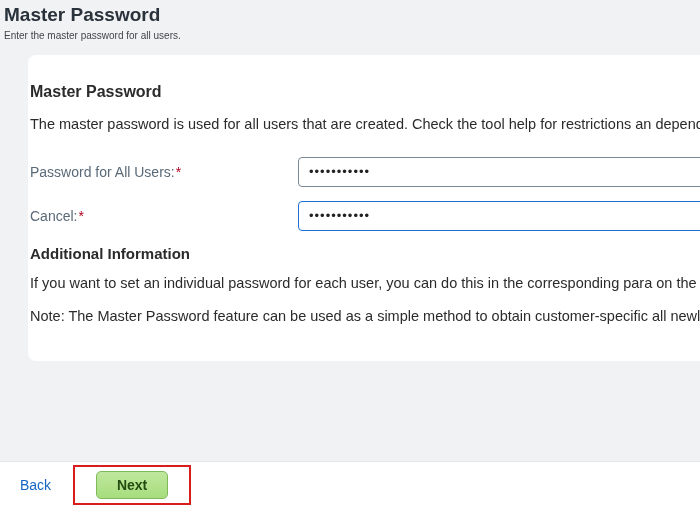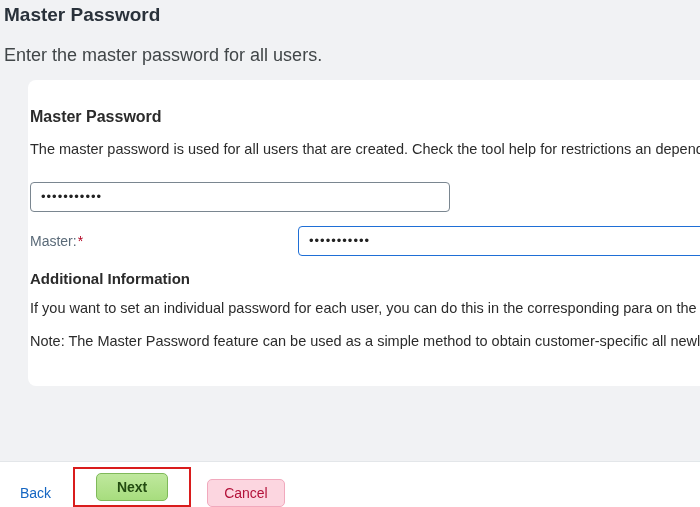--- a/index.html
+++ b/index.html
@@ -15,23 +15,23 @@
   }
   .header {
     padding: 4px 0 10px 4px;
   }
   .header h1 {
     font-size: 19px;
     font-weight: 700;
     color: #29313a;
   }
   .header .subtitle {
-    font-size: 18px;
+    font-size: 10px;
     color: #414648;
-    margin-top: 19px;
+    margin-top: 4px;
   }
   .card {
     background: #fff;
     border-radius: 8px;
     margin: 4px 0 0 28px;
     padding: 28px 0 20px 0;
     width: 700px;
   }
   .card-inner { padding: 0 0 0 2px; }
   .section-title {
@@ -88,21 +88,21 @@
   .para b { font-weight: 400; }
   .footer {
     position: absolute;
     bottom: 0;
     left: 0;
     right: 0;
     height: 46px;
     background: #fff;
     border-top: 1px solid #e3e6e9;
     display: flex;
-    align-items: flex-end;
+    align-items: center;
     padding-left: 14px;
     gap: 16px;
   }
   .btn {
     height: 28px;
     border-radius: 5px;
     font-size: 14px;
     padding: 0 16px;
     cursor: pointer;
     display: inline-flex;
@@ -144,26 +144,29 @@
   <div class="subtitle">Enter the master password for all users.</div>
 </div>
 
 <div class="card">
   <div class="card-inner">
     <div class="section-title">Master Password</div>
     <div class="section-text">The master password is used for all users that are created. Check the tool help for restrictions an
 dependencies.</div>
 
     <div class="form-row">
+      <div class="form-label">
+        <span>Password for All Users:</span><span class="req">*</span>
+      </div>
       <input class="form-input" type="password" value="•••••••••••" style="">
     </div>
 
     <div class="form-row">
       <div class="form-label">
-        <span>Master:</span><span class="req">*</span>
+        <span>Cancel:</span><span class="req">*</span>
       </div>
       <input class="form-input focused" type="password" value="•••••••••••" style="">
     </div>
 
     <div class="addl-title">Additional Information</div>
 
     <div class="para">
       <span>If you want to set an individual password for each user, you can do this in the corresponding para
 on the </span>
     </div>
@@ -174,14 +177,13 @@
 rule, we strongly recommend individualizing the values of these passwords after the installation i</span>
     </div>
   </div>
 </div>
 
 <div class="footer">
   <button class="btn btn-back">Back</button>
   <span class="next-wrap">
     <button class="btn btn-next">Next</button>
   </span>
-  <button class="btn btn-cancel">Cancel</button>
 </div>
 
 </body></html>

